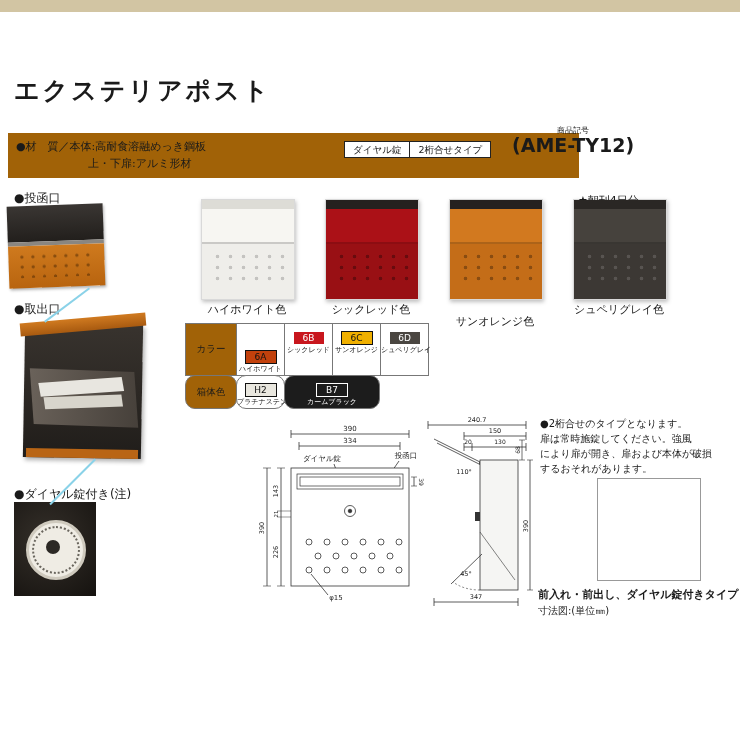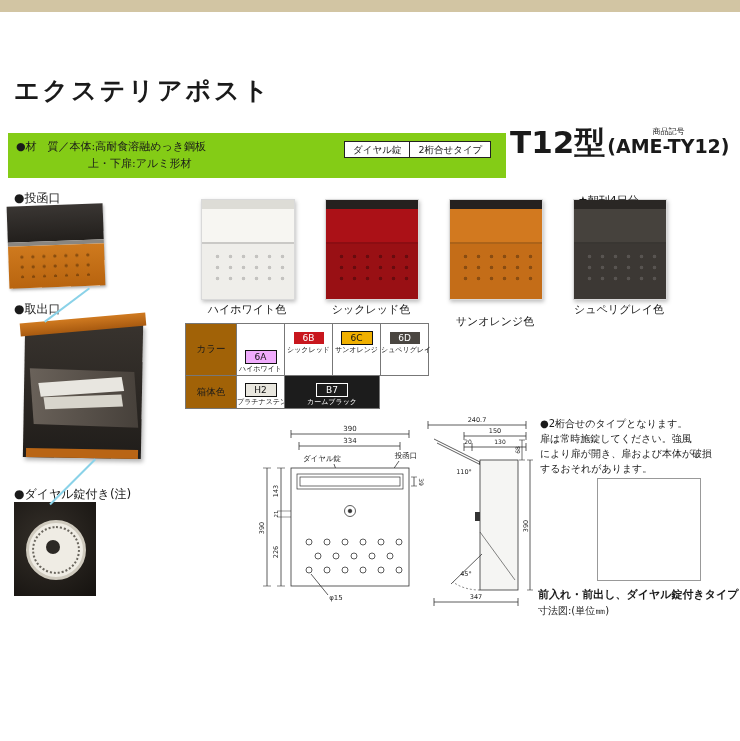--- a/index.html
+++ b/index.html
@@ -3,21 +3,21 @@
 <meta charset="utf-8">
 <style>
   html,body{margin:0;padding:0;}
   body{width:740px;height:741px;position:relative;background:#ffffff;
        font-family:"DejaVu Sans","Liberation Sans",sans-serif;color:#1a1a1a;overflow:hidden;}
   .abs{position:absolute;}
 
   
   .top-strip{left:0;top:0;width:740px;height:12px;background:#d2c5a3;}
   .page-title{left:14px;top:57px;font-size:25px;font-weight:bold;letter-spacing:3px;}
-  .spec-bar{left:8px;top:133px;width:498px;height:45px;background:#84cc16;font-size:11px;text-decoration:underline;}
+  .spec-bar{left:8px;top:133px;width:571px;height:45px;background:#a16207;font-size:11px;text-decoration:underline;}
   .spec-line1{position:absolute;left:8px;top:6px;}
   .spec-line2{position:absolute;left:80px;top:23px;}
   .badges{left:344px;top:141px;display:flex;}
   .badge{border:1px solid #222;background:#fff;font-size:9.5px;line-height:15px;padding:0 8px;white-space:nowrap;}
   .badge+.badge{margin-left:-1px;}
   .model{left:510px;top:127px;display:flex;align-items:flex-end;}
   .model-main{font-size:31px;font-weight:bold;line-height:1;}
   .model-sub{display:flex;flex-direction:column;align-items:center;margin-left:2px;}
   .model-label{font-size:8px;line-height:1;text-align:center;}
   .model-code{font-size:19px;font-weight:bold;line-height:1.15;white-space:nowrap;}
@@ -65,21 +65,21 @@
     background-image:radial-gradient(circle,var(--dot) 1.5px,transparent 2.1px);background-size:13px 11px;}
   .v1{left:201px;top:199px;} .v2{left:325px;top:199px;} .v3{left:449px;top:199px;} .v4{left:573px;top:199px;}
   .vlabel{top:302px;width:140px;text-align:center;font-size:11px;}
   .vl1{left:177px;} .vl2{left:301px;} .vl3{left:425px;margin-top:12px;} .vl4{left:549px;}
 
   
   .ctable{left:185px;top:323px;}
   .ctrow{display:flex;}
   .ct-h{width:50px;background:#a16207;border:1px solid #777;display:flex;align-items:center;justify-content:center;font-size:9.5px;}
   .ct-c{width:47px;border:1px solid #777;margin-left:-1px;text-align:center;padding:2px 0 1px;background:#fff;}
-  .ctrow2 .ct-h,.ctrow2 .ct-c{margin-top:-1px;}
+  .ctrow2 .ct-h,.ctrow2 .ct-c{margin-top:-1px;border-radius:10px;}
   .ct-b7{width:94px;}
   .chip{display:inline-block;min-width:26px;border:1px solid currentColor;font-size:9px;line-height:12px;padding:0 2px;}
   .ct-name{display:block;font-size:7px;line-height:9px;margin-top:1px;white-space:nowrap;}
 
   
   svg{position:absolute;overflow:visible;}
   .caution{left:540px;top:416px;width:198px;font-size:10px;line-height:1.5;white-space:pre-line;}
   .sq{left:597px;top:478px;width:102px;height:101px;border:1px solid #999;background:#fff;}
   .cap-bold{left:538px;top:587px;font-size:11px;font-weight:bold;white-space:nowrap;}
   .cap-unit{left:538px;top:604px;font-size:10px;}
@@ -95,21 +95,20 @@
   <div class="spec-line1">●材　質／本体:高耐食溶融めっき鋼板</div>
   <div class="spec-line2">上・下扉:アルミ形材</div>
 </div>
 
 <div class="abs badges">
   <span class="badge">ダイヤル錠</span>
   <span class="badge">2桁合せタイプ</span>
 </div>
 
 <div class="abs model">
-  <span class="model-main">T12型</span>
   <span class="model-sub">
     <span class="model-label">商品記号</span>
     <span class="model-code">(AME-TY12)</span>
   </span>
 </div>
 <div class="abs capacity">★朝刊4日分</div>
 
 <div class="abs feat f1">●投函口</div>
 <div class="abs feat f2">●取出口</div>
 <div class="abs feat f3">●ダイヤル錠付き(注)</div>
@@ -174,21 +173,21 @@
 
 <div class="abs vlabel vl1">ハイホワイト色</div>
 <div class="abs vlabel vl2">シックレッド色</div>
 <div class="abs vlabel vl3">サンオレンジ色</div>
 <div class="abs vlabel vl4">シュペリグレイ色</div>
 
 <div class="abs ctable">
   <div class="ctrow">
     <div class="ct-h">カラー</div>
     <div class="ct-c">
-      <span class="chip" style="background: #f0abfc; color: rgb(17, 17, 17); margin-top: 24px;">6A</span>
+      <span class="chip" style="background: #c2410c; color: rgb(17, 17, 17); margin-top: 24px;">6A</span>
       <span class="ct-name">ハイホワイト</span>
     </div>
     <div class="ct-c">
       <span class="chip" style="background: rgb(200, 22, 29); color: rgb(255, 255, 255);">6B</span>
       <span class="ct-name">シックレッド</span>
     </div>
     <div class="ct-c">
       <span class="chip" style="background: rgb(240, 176, 0); color: rgb(17, 17, 17);">6C</span>
       <span class="ct-name">サンオレンジ</span>
     </div>

